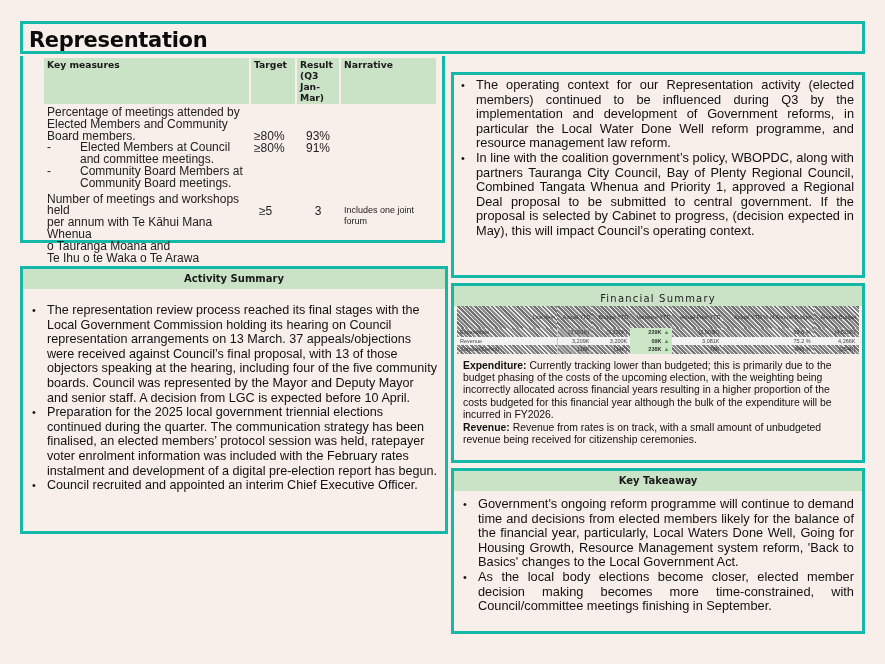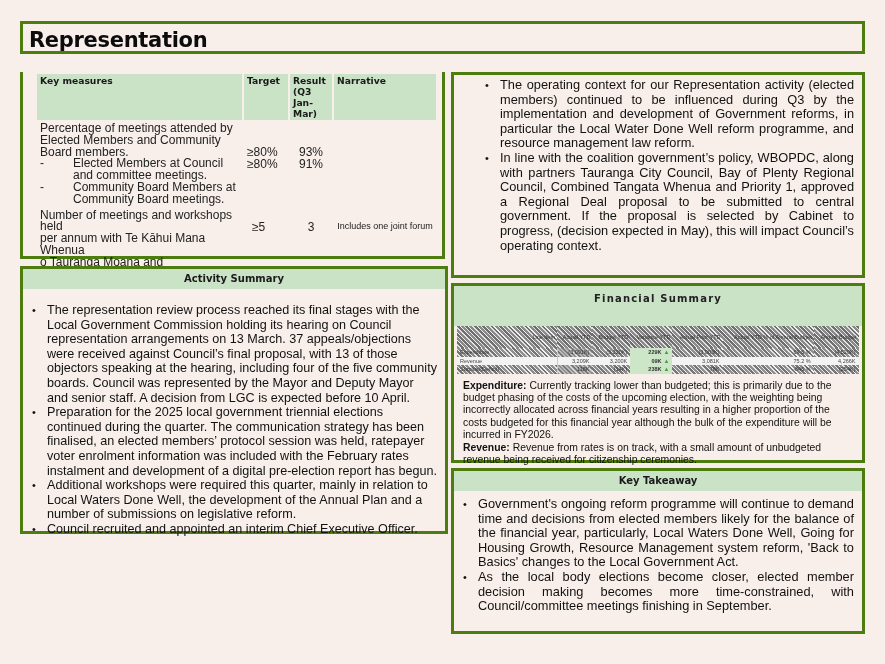--- a/index.html
+++ b/index.html
@@ -5,21 +5,21 @@
   * { box-sizing: border-box; margin: 0; padding: 0; }
   html, body { width: 885px; height: 664px; overflow: hidden; }
   body {
     background: #f8efea;
     font-family: "Liberation Sans", "DejaVu Sans", sans-serif;
     color: #111;
     position: relative;
   }
   .frame {
     position: absolute;
-    border: 3px solid #4d7c0f;
+    border: 3px solid #14b8a6;
     background: #f8efea;
   }
   .title-box {
     left: 20px; top: 21px; width: 845px; height: 33px;
     padding: 4px 6px;
   }
   .title-box h1 {
     font-family: "DejaVu Sans", sans-serif;
     font-size: 21px; font-weight: bold; letter-spacing: -0.3px;
     line-height: 24px; color: #0c0c0c;
@@ -30,33 +30,33 @@
     font-weight: bold;
     font-size: 10px;
     font-family: "DejaVu Sans", sans-serif;
     color: #1a1a1a;
     height: 20px;
     line-height: 20px;
   }
 
   
   .kpi-box {
-    left: 20px; top: 72px; width: 425px; height: 187px;
+    left: 20px; top: 56px; width: 425px; height: 187px;
     border-top: none;
-    padding: 2px 4px 0 12px;
+    padding: 2px 4px 0 19px;
   }
   .kpi-table { width: 100%; border-collapse: separate; border-spacing: 2px 0; font-size: 9.5px; }
   .kpi-table th {
     background: #cae2c6; text-align: left; vertical-align: top;
     font-family: "DejaVu Sans", sans-serif; font-weight: bold;
     font-size: 9.2px; color: #1a1a1a; padding: 1px 3px; height: 45px; line-height: 11px;
   }
   .kpi-table td { vertical-align: top; padding: 1px 3px; color: #222; line-height: 11.8px; font-size: 12px; }
   .kpi-table td.num { text-align: center; }
-  .kpi-table td.nar { font-size: 9px; text-align: center; }
+  .kpi-table td.nar { font-size: 9px; }
   .dash-row { display: flex; }
   .dash-row .dash { width: 33px; }
   .dash-row .txt { flex: 1; }
 
   
   .activity-box {
     left: 20px; top: 266px; width: 428px; height: 268px;
   }
   .bullets { list-style: none; }
   .bullets li {
@@ -70,28 +70,28 @@
     content: "•";
     position: absolute; left: 5px; top: 0;
     font-size: 11px;
   }
   .activity-box .bullets { padding: 14px 8px 0 4px; }
 
   
   .ops-box {
     left: 451px; top: 72px; width: 414px; height: 206px;
   }
-  .ops-box .bullets { padding: 3px 8px 0 2px; margin-left: 24px; }
+  .ops-box .bullets { padding: 3px 8px 0 2px; }
   .ops-box .bullets li, .takeaway-box .bullets li { text-align: justify; font-size: 12.8px; line-height: 14.6px; }
 
   
   .fin-box {
     left: 451px; top: 283px; width: 414px; height: 180px;
   }
-  .fin-box .section-head { letter-spacing: 1.2px; font-size: 10px; font-weight: bold; color: #222; height: 40px; line-height: 26px; }
+  .fin-box .section-head { letter-spacing: 1.2px; font-size: 10px; font-weight: normal; color: #222; height: 20px; line-height: 26px; }
   .fin-table {
     margin: 0 3px;
     width: calc(100% - 6px);
     border-collapse: collapse;
     font-size: 5.5px;
     color: #444;
   }
   .fin-table th {
     background: repeating-linear-gradient(45deg, #8a8a8a 0 2px, #e0e0e0 2px 3px, #6f6f6f 3px 5px, #f0f0f0 5px 6px);
     font-weight: normal; height: 22px; color: #333; text-align: right; padding: 0 2px;
@@ -173,21 +173,20 @@
       </tr>
     </tbody>
   </table>
 </div>
 
 <div class="frame activity-box">
   <div class="section-head">Activity Summary</div>
   <ul class="bullets">
     <li>The representation review process reached its final stages with the Local Government Commission holding its hearing on Council representation arrangements on 13 March. 37 appeals/objections were received against Council’s final proposal, with 13 of those objectors speaking at the hearing, including four of the five community boards. Council was represented by the Mayor and Deputy Mayor and senior staff. A decision from LGC is expected before 10 April.</li>
     <li>Preparation for the 2025 local government triennial elections continued during the quarter. The communication strategy has been finalised, an elected members’ protocol session was held, ratepayer voter enrolment information was included with the February rates instalment and development of a digital pre-election report has begun.</li>
-    <li>Additional workshops were required this quarter, mainly in relation to Local Waters Done Well, the development of the Annual Plan and a number of submissions on legislative reform.</li>
     <li>Council recruited and appointed an interim Chief Executive Officer.</li>
   </ul>
 </div>
 
 <div class="frame ops-box">
   <ul class="bullets">
     <li>The operating context for our Representation activity (elected members) continued to be influenced during Q3 by the implementation and development of Government reforms, in particular the Local Water Done Well reform programme, and resource management law reform.</li>
     <li>In line with the coalition government’s policy, WBOPDC, along with partners Tauranga City Council, Bay of Plenty Regional Council, Combined Tangata Whenua and Priority 1, approved a Regional Deal proposal to be submitted to central government. If the proposal is selected by Cabinet to progress, (decision expected in May), this will impact Council’s operating context.</li>
   </ul>
 </div>

